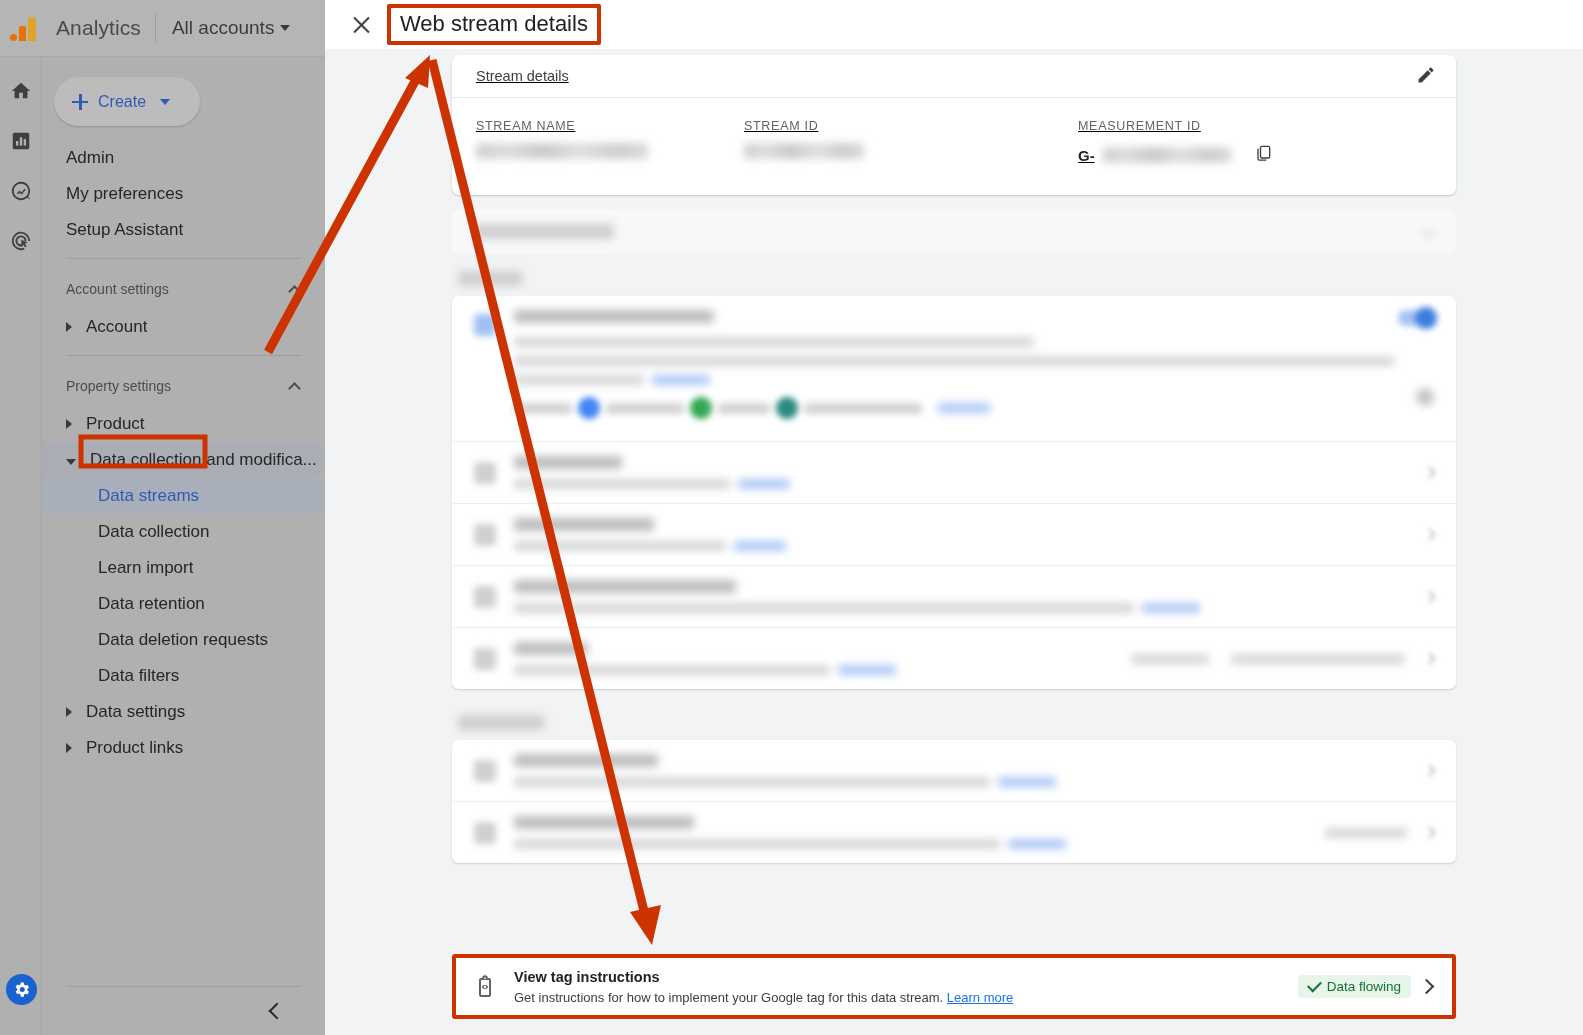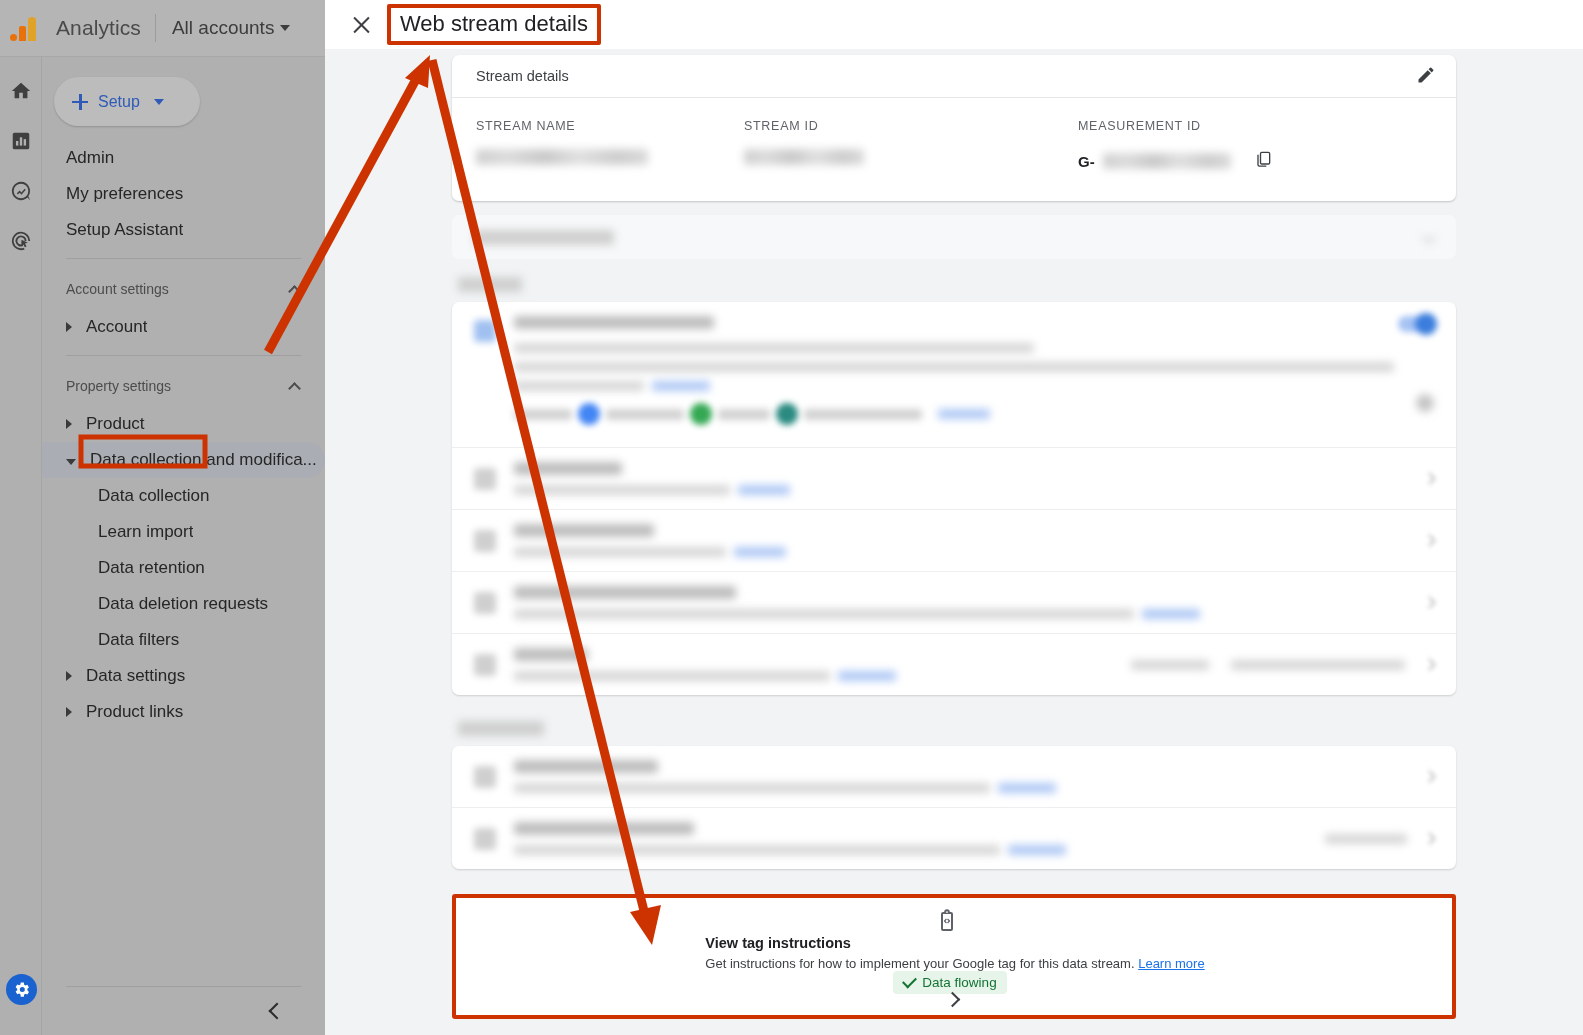--- a/index.html
+++ b/index.html
@@ -127,39 +127,40 @@
     background: #fff;
     line-height: 1.12;
   }
 
   .ov-body {
     position: absolute; left: 0; top: 49px;
     width: 1258px; height: 986px;
     background: #f1f3f4;
     padding: 0 127px;
     overflow: hidden;
+    text-decoration: underline;
   }
 
   
   .card {
     background: #ffffff; border-radius: 7px;
     box-shadow: 0 1px 2px rgba(60,64,67,.25);
   }
   .sd-card { margin-top: 6px; }
   .sd-head {
     height: 43px; display:flex; align-items:center; justify-content:space-between;
     padding: 0 20px 0 24px; border-bottom: 1px solid #e4e6e8;
     font-size: 14.5px; color: #3c4043;
   }
   .pencil svg { width: 20px; height: 20px; fill: #3c4043; }
   .sd-grid {
     display: grid; grid-template-columns: 268px 334px 216px auto;
     padding: 21px 24px 28px 24px;
   }
-  .sd-lab { font-size: 12.5px; color: #5f6368; letter-spacing: .7px; margin-bottom: 16px; }
+  .sd-lab { font-size: 12.5px; color: #5f6368; letter-spacing: .7px; margin-bottom: 10px; }
   .blur-val { height: 16px; border-radius: 3px;
     background: linear-gradient(90deg,#cfcfcf,#dcdcdc 18%,#c9c9c9 40%,#e0e0e0 60%,#cdcdcd 82%,#dadada);
     filter: blur(4px); }
   .mid-row { display:flex; align-items:center; gap: 8px; }
   .mid-g { font-size: 15px; font-weight: bold; color: #202124; }
   .copy-ic { margin-left: 14px; }
   .copy-ic svg { width: 20px; height: 20px; fill: none; stroke: #3c4043; stroke-width: 1.6; }
 
   
   .bl { filter: blur(4.2px); }
@@ -182,21 +183,21 @@
   .chip-dot { width: 22px; height: 22px; border-radius: 50%; filter: blur(3px); }
   .chip-txt { height: 11px; border-radius: 3px; background: #d2d2d2; filter: blur(3.5px); }
 
   
   .banner-wrap {
     position: absolute; left: 127px; bottom: 16px; width: 1004px;
     border: 4px solid #cc3300; border-radius: 3px; background: #ffffff;
   }
   .banner {
     display: flex; align-items: center;
-    padding: 10px 14px 10px 16px; background:#fff;flex-direction:column;
+    padding: 10px 14px 10px 16px; background:#fff;
   }
   .tag-ic { width: 26px; height: 26px; flex: none; margin-right: 16px; display:flex;align-items:center;justify-content:center;}
   .tag-ic svg { width: 24px; height: 24px; fill: #5f6368; }
   .banner-txt { flex: 1; }
   .b-title { font-size: 14.5px; color: #202124; font-weight: bold; line-height: 1.3; }
   .b-sub { font-size: 13px; color: #3c4043; margin-top: 3px; }
   .b-sub a { color: #1a73e8; text-decoration: underline; }
   .flow-badge {
     display:flex; align-items:center; gap: 6px;
     background: #e6f4ea; color: #137333; font-size: 13.5px;
@@ -259,21 +260,21 @@
       <div class="rail-admin">
         <svg viewBox="0 0 24 24">
             <path d="M19.4 13a7.8 7.8 0 0 0 0-2l2-1.6-2-3.4-2.4 1a7.6 7.6 0 0 0-1.7-1L15 3H11l-.3 2.6a7.6 7.6 0 0 0-1.7 1l-2.4-1-2 3.4L6.6 11a7.8 7.8 0 0 0 0 2l-2 1.6 2 3.4 2.4-1c.5.4 1.1.7 1.7 1L11 21h4l.3-2.6c.6-.3 1.2-.6 1.7-1l2.4 1 2-3.4zM13 15.2A3.2 3.2 0 1 1 13 8.8a3.2 3.2 0 0 1 0 6.4z"></path>
           </svg>
       </div>
     </div>
 
     <div class="nav">
       <div class="create-btn">
         <span class="plus"></span>
-        <span>Setup</span>
+        <span>Create</span>
         <span class="caret-blue"></span>
       </div>
 
       <div class="nav-list">
         <div class="nav-row">
           <span class="lbl">Admin</span>
         </div>
         <div class="nav-row">
           <span class="lbl">My preferences</span>
         </div>
@@ -300,20 +301,23 @@
         </div>
         <div class="nav-row">
           <span class="tri"></span>
           <span class="lbl">Product</span>
         </div>
         <div class="nav-row parent-open">
           <span class="tri open"></span>
           <span class="lbl">Data collection and modifica...</span>
         </div>
 
+        <div class="nav-row sub sel highlight" style="position:relative;">
+          <span class="lbl">Data streams</span>
+        </div>
         <div class="nav-row sub">
           <span class="lbl">Data collection</span>
         </div>
         <div class="nav-row sub">
           <span class="lbl">Learn import</span>
         </div>
         <div class="nav-row sub">
           <span class="lbl">Data retention</span>
         </div>
         <div class="nav-row sub">

